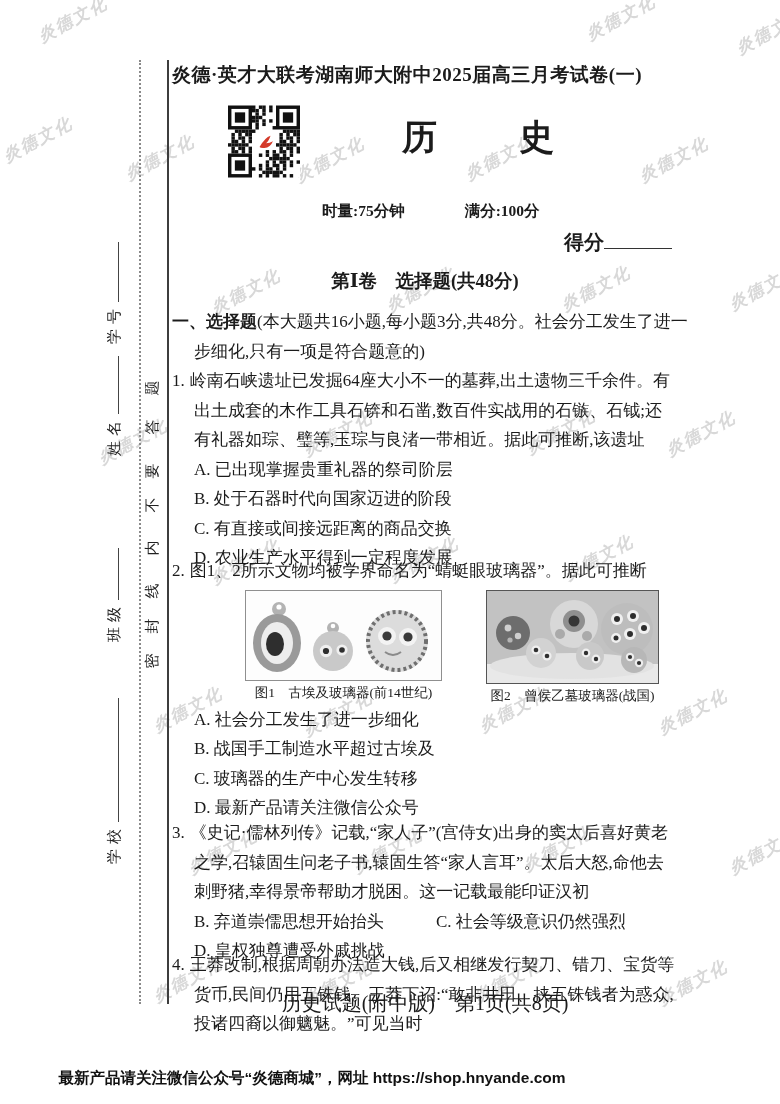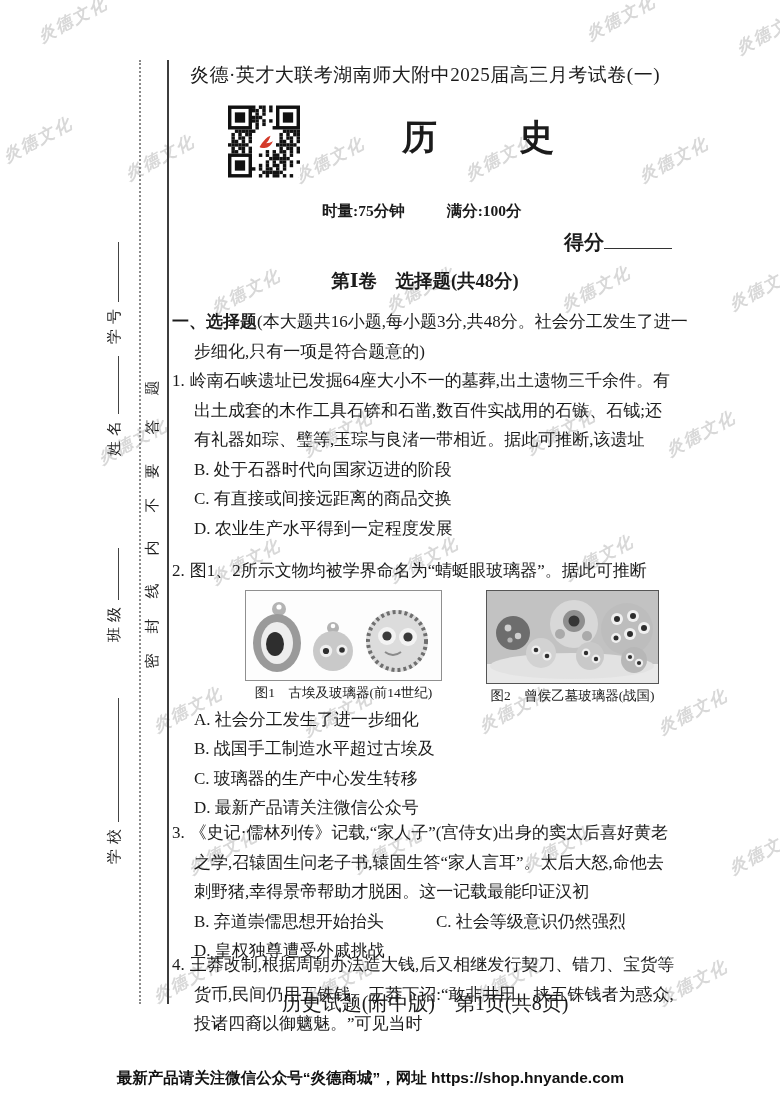--- a/index.html
+++ b/index.html
@@ -20,26 +20,26 @@
   .solid-line  { position:absolute; left:167px; top:60px; height:944px; width:2px;
     background:#3d3d3d; }
   .seal-char { position:absolute; left:144px; width:16px; font-size:15px;
     transform:rotate(-90deg); color:#222; }
   .field { position:absolute; left:104px; transform:rotate(-90deg);
     transform-origin:0 0; white-space:nowrap; font-size:15px; letter-spacing:5px;
     color:#222; height:20px; line-height:20px; }
   .fline { display:inline-block; border-bottom:1.5px solid #444; height:13px;
     margin-left:2px; vertical-align:baseline; }
   
-  .title { position:absolute; top:62px; left:172px; width:506px; text-align:center;
-    font-size:19px; font-weight:normal; letter-spacing:.5px; }
+  .title { position:absolute; top:62px; left:172px; width:506px; 
+    font-size:19px; font-weight:bold; letter-spacing:.5px; }
   .qr { position:absolute; top:103px; left:228px; }
   .subject { position:absolute; top:114px; left:402px; display:flex; gap:82px;
     font-size:35px; font-weight:bold; }
-  .meta { position:absolute; top:201px; left:322px; display:flex; gap:42px;
+  .meta { position:absolute; top:201px; left:322px; display:flex; gap:60px;
     font-size:15.5px; font-weight:bold; }
   .score { position:absolute; top:229px; left:564px; font-size:20px; font-weight:bold; }
   .score-line { display:inline-block; width:68px; height:14px;
     border-bottom:1.5px solid #333; }
   .part-title { position:absolute; top:268px; left:172px; width:506px;
     text-align:center; font-size:18.5px; font-weight:bold; }
   
   .block { position:absolute; left:172px; width:506px; font-size:17px;
     line-height:29.5px; }
   .hang { padding-left:22px; text-indent:-22px; }
@@ -47,21 +47,21 @@
   .qnum { margin-right:5px; }
   .opts { padding-left:22px; }
   .grid2 { display:grid; grid-template-columns:242px auto; }
   
   .figs { display:flex; gap:44px; margin:4px 0 0 73px; }
   .fig { text-align:center; }
   .fig svg { display:block; }
   .figcap { font-size:13.5px; line-height:18px; margin-top:3px; letter-spacing:0; }
   .footer { position:absolute; top:990px; left:172px; width:506px;
     text-align:center; font-size:20px; }
-  .promo { position:absolute; top:1068px; left:0; width:624px; text-align:right;
+  .promo { position:absolute; top:1068px; left:0; width:624px; text-align:center;
     font-family:"Liberation Sans","DejaVu Sans",sans-serif; font-weight:bold;
     font-size:15.5px; color:#111; }
 </style>
 </head>
 <body>
 
 <div class="page">
 
   <div id="wm-layer">
       <span class="wm" style="left: 35px; top: 8px;">炎德文化</span>
@@ -285,20 +285,21 @@
 
   <div class="block hang" style="top:307px">
     <span class="lead">一、选择题</span><span>(本大题共16小题,每小题3分,共48分。社会分工发生了进一步细化,只有一项是符合题意的)</span>
   </div>
 
   <div class="block" style="top:366px">
     <div class="hang">
       <span class="qnum">1.</span><span>岭南石峡遗址已发掘64座大小不一的墓葬,出土遗物三千余件。有出土成套的木作工具石锛和石凿,数百件实战用的石镞、石钺;还有礼器如琮、璧等,玉琮与良渚一带相近。据此可推断,该遗址</span>
     </div>
     <div class="opts">
+      <div>A. 已出现掌握贵重礼器的祭司阶层</div>
       <div>B. 处于石器时代向国家迈进的阶段</div>
       <div>C. 有直接或间接远距离的商品交换</div>
       <div>D. 农业生产水平得到一定程度发展</div>
     </div>
   </div>
 
   <div class="block" style="top:556px">
     <div class="hang">
       <span class="qnum">2.</span><span>图1、2所示文物均被学界命名为“蜻蜓眼玻璃器”。据此可推断</span>
     </div>

